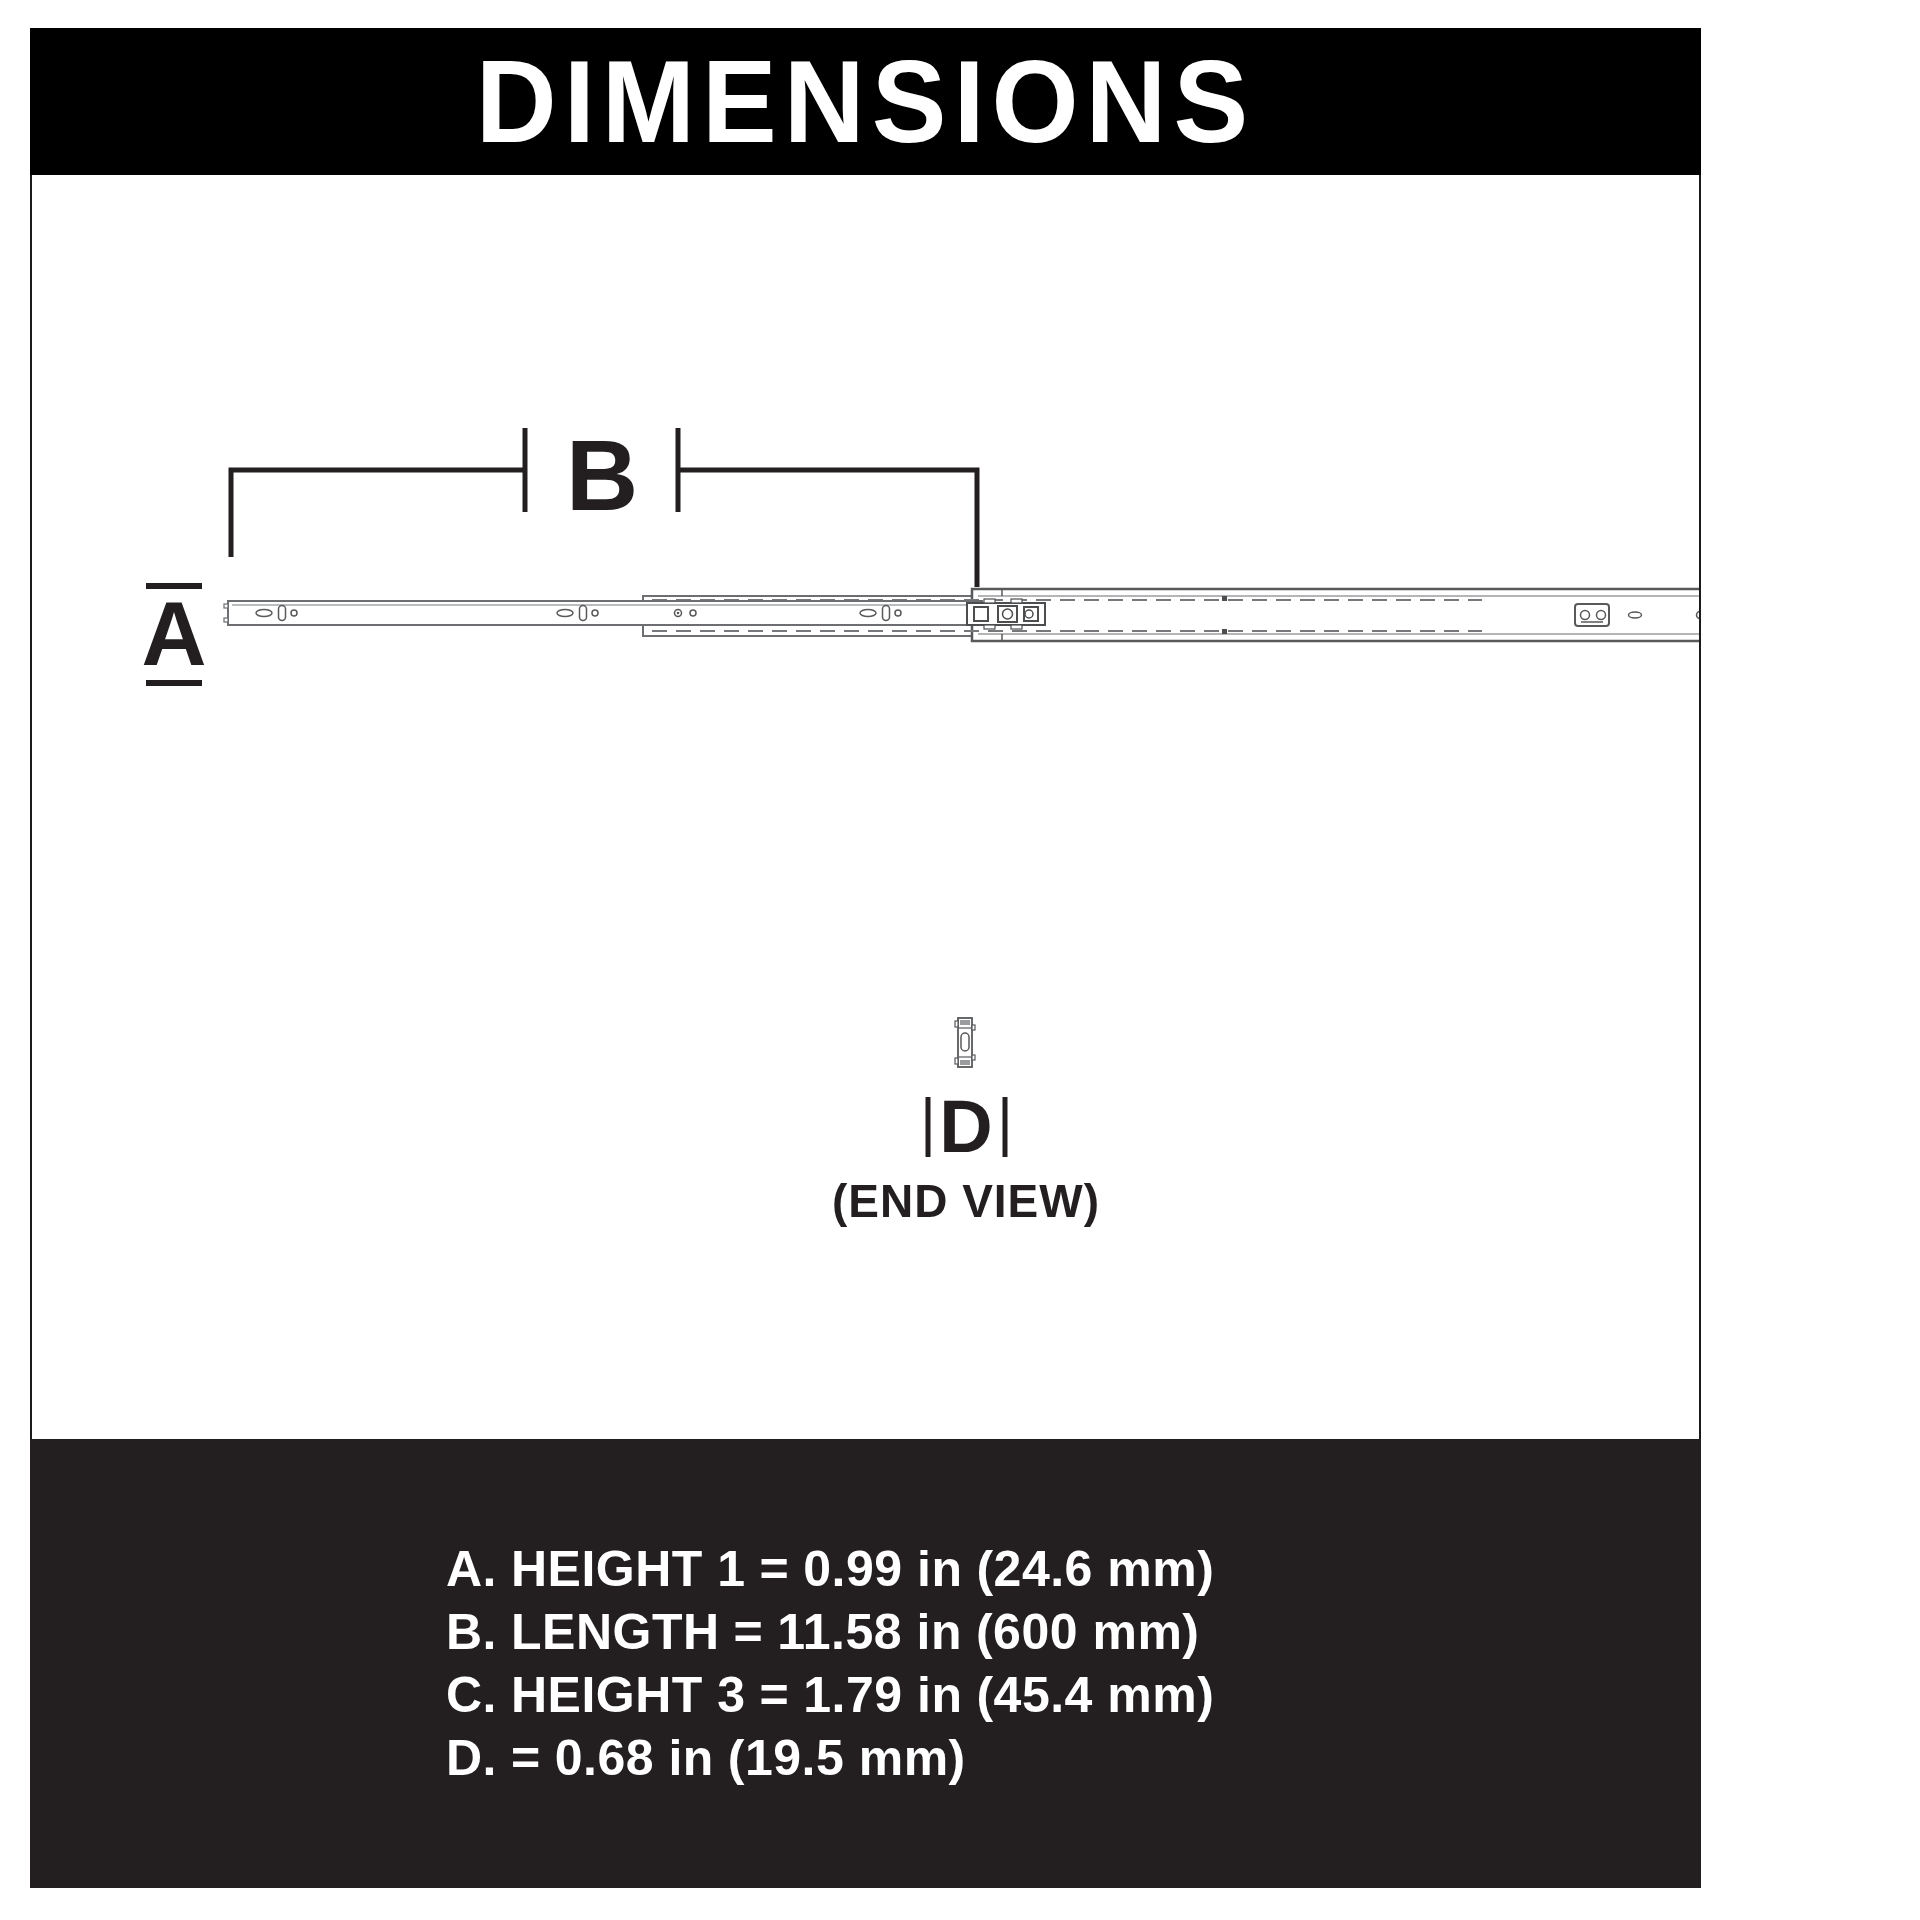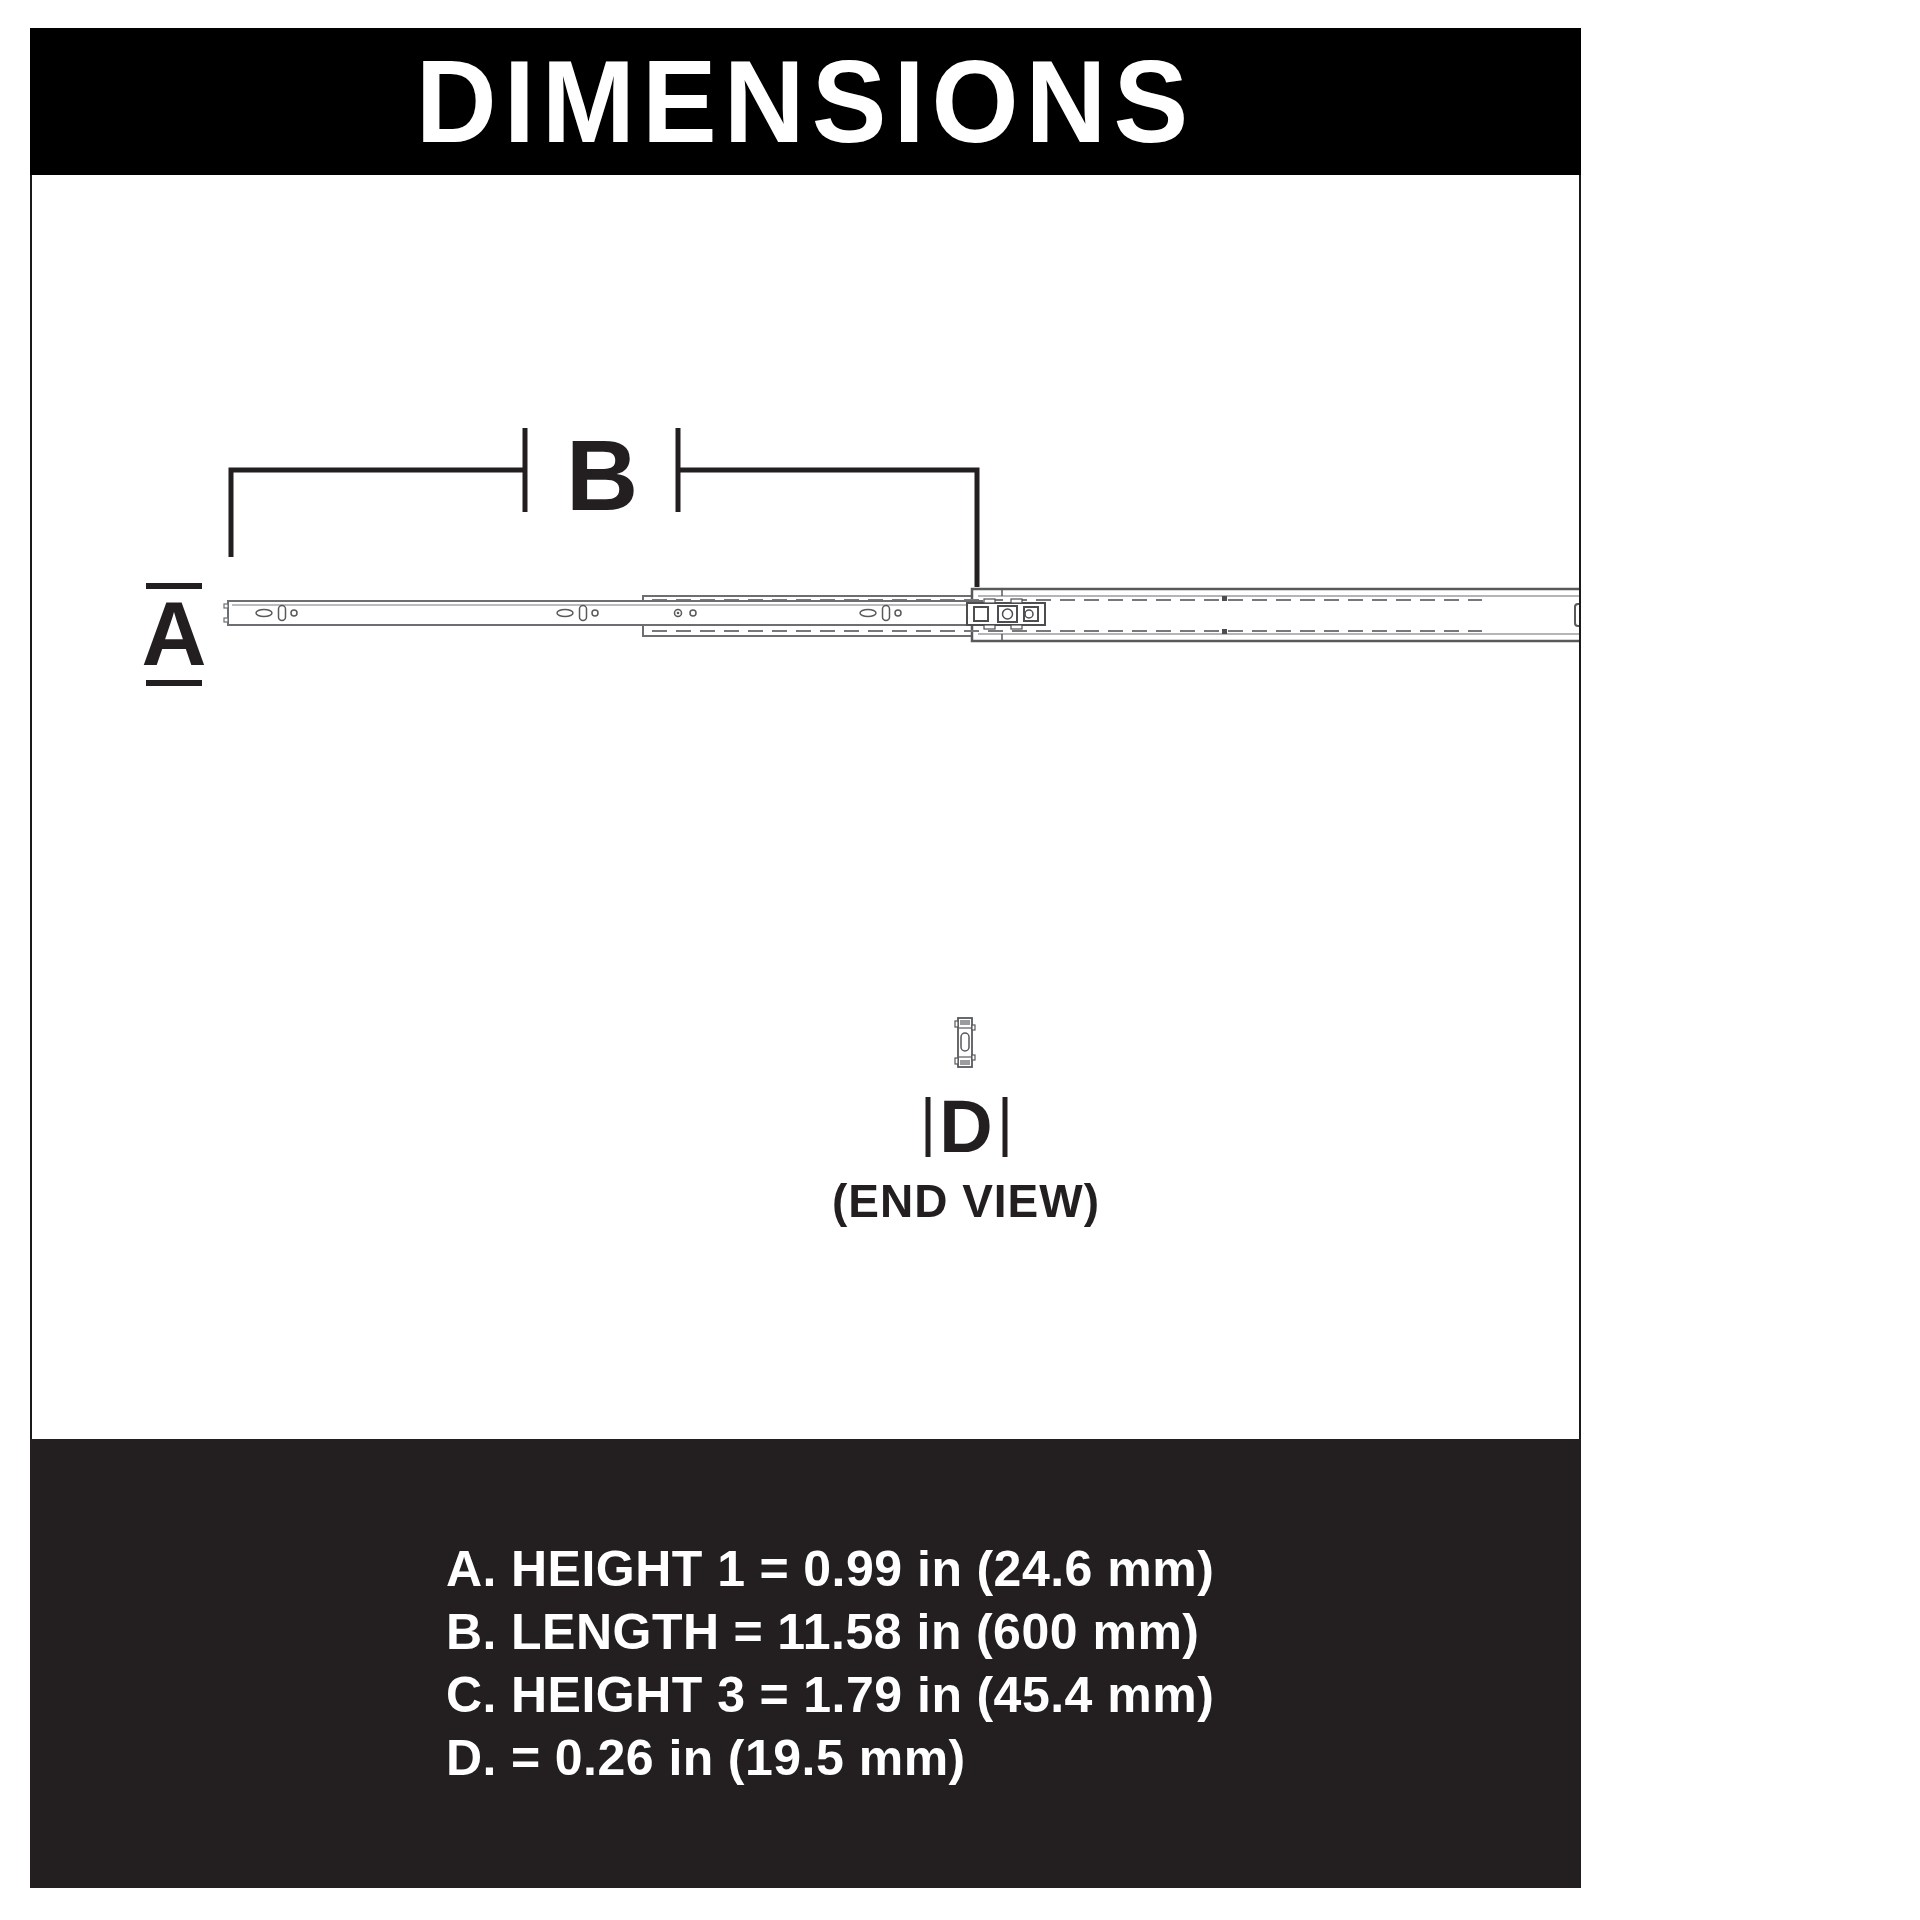--- a/index.html
+++ b/index.html
@@ -1,17 +1,17 @@
 <!DOCTYPE html>
 <html><head>
 <meta charset="utf-8">
 <style>
   html,body{margin:0;padding:0;background:#ffffff;}
   body{width:1920px;height:1920px;position:relative;font-family:"Liberation Sans",sans-serif;}
-  .frame{position:absolute;left:30px;top:28px;width:1551px;height:1864px;}
+  .frame{position:absolute;left:30px;top:28px;width:1671px;height:1864px;}
   .header{height:147px;background:#000000;display:flex;align-items:center;justify-content:center;}
   .header .title{color:#ffffff;font-weight:700;font-size:112px;letter-spacing:7px;line-height:147px;transform:scaleY(1.04);}
   .canvas{height:1264px;background:#ffffff;border-left:2px solid #1a1a1a;border-right:2px solid #1a1a1a;position:relative;overflow:hidden;}
   .canvas svg{position:absolute;left:0;top:0;}
   .footer{height:449px;background:#231f20;display:flex;flex-direction:column;justify-content:center;padding-left:416px;box-sizing:border-box;}
   .spec-line{display:flex;gap:14px;color:#ffffff;font-size:50px;line-height:63px;letter-spacing:.5px;white-space:nowrap;}
   .spec-line .bold{font-weight:700;}
   .spec-line .reg{font-weight:700;}
   svg text{font-family:"Liberation Sans",sans-serif;font-weight:700;fill:#231f20;}
 </style>
@@ -152,18 +152,18 @@
     <div class="spec-line">
       <span class="bold">C.</span>
       <span class="reg">HEIGHT 3</span>
       <span class="reg">=</span>
       <span class="bold">1.79 in</span>
       <span class="reg">(45.4 mm)</span>
     </div>
     <div class="spec-line">
       <span class="bold">D.</span>
       <span class="reg">=</span>
-      <span class="bold">0.26 in</span>
+      <span class="bold">0.68 in</span>
       <span class="reg">(19.5 mm)</span>
     </div>
   </div>
 
 </div>
 
 </body></html>

